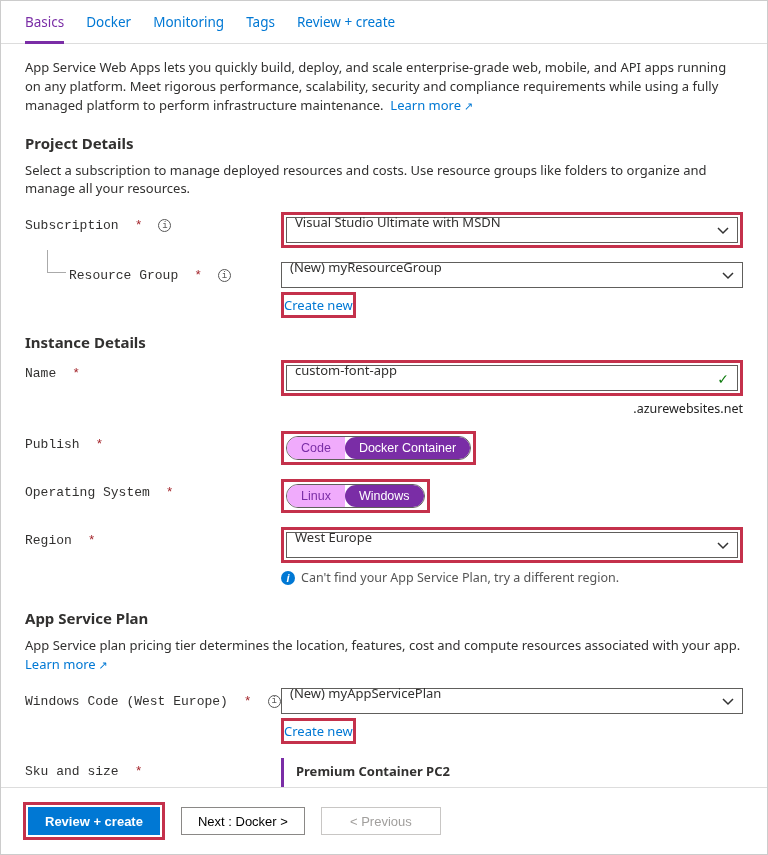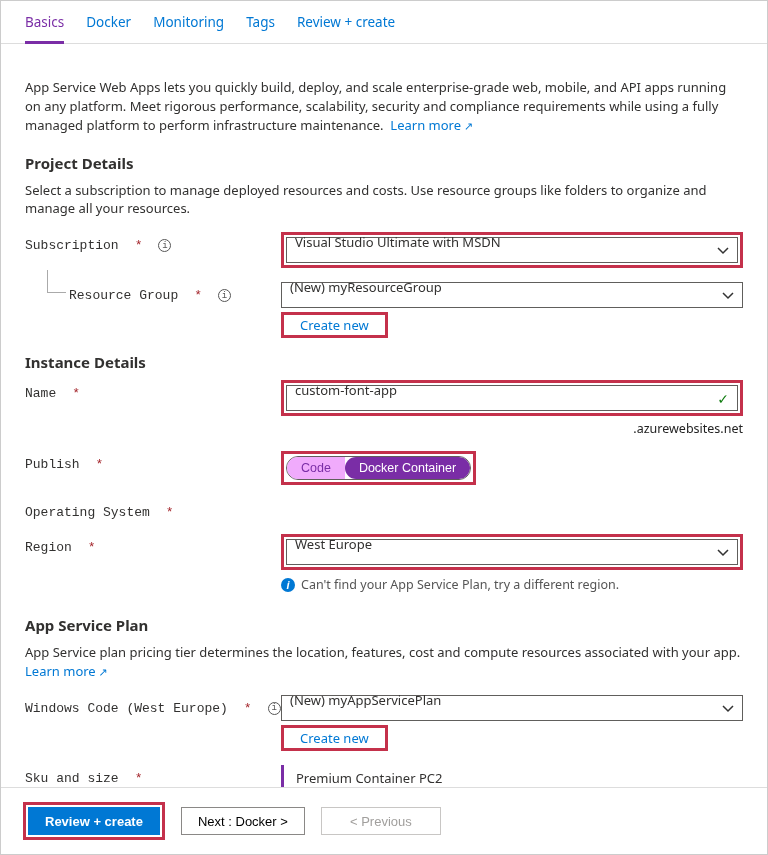--- a/index.html
+++ b/index.html
@@ -31,21 +31,21 @@
     border-bottom: 3px solid #7a2da6;
     font-weight: 400;
     margin-bottom: -1px;
     text-align: center;
   }
   .content {
     flex: 1;
     padding: 14px 24px 10px 24px;
     overflow: auto;
   }
-  .intro { line-height: 1.45; margin-bottom: 18px; margin-top: 20px; }
+  .intro { line-height: 1.45; margin-bottom: 18px; }
   .link { color: #0078d4; cursor: pointer; }
   .ext-icon::after { content: " \2197"; font-size: 11px; }
   h3.section { font-size: 15px; font-weight: 700; margin: 6px 0 8px 0; }
   .desc { line-height: 1.45; margin-bottom: 14px; }
   .row {
     display: flex;
     align-items: flex-start;
     margin-bottom: 14px;
   }
   .row .label {
@@ -97,21 +97,21 @@
   }
   .input .check {
     position: absolute;
     right: 8px; top: 50%;
     transform: translateY(-50%);
     color: #107c10;
     font-size: 14px;
   }
   .suffix { text-align: right; font-size: 12.5px; margin-top: 4px; color: #222; }
   .create-new { margin-top: 4px; }
-  .create-new .hl { padding: 1px 16px; }
+  .create-new .hl { padding: 1px 0; }
   .create-new a { color: #0078d4; font-size: 13px; cursor: pointer; }
   .pill-group { display: flex; border: 1px solid #605e5c; border-radius: 14px; overflow: hidden; width: fit-content; }
   .pill {
     padding: 4px 14px;
     font-size: 12.5px;
     color: #7a2da6;
     background: #f0abfc;
     border: none;
     cursor: pointer;
   }
@@ -125,21 +125,21 @@
     display: inline-flex;
     width: 14px; height: 14px;
     border-radius: 50%;
     background: #0078d4;
     color: #fff;
     font-size: 10px; font-weight: bold;
     font-style: italic;
     align-items: center; justify-content: center;
   }
   .sku-box { border-left: 3px solid #7a2da6; padding: 4px 0 4px 12px; }
-  .sku-box .sku-name { font-weight: 400; margin-bottom: 16px; }
+  .sku-box .sku-name { font-weight: 700; margin-bottom: 16px; }
   .footer {
     border-top: 1px solid #ddd;
     padding: 14px 22px;
     display: flex;
     gap: 16px;
     align-items: center;
   }
   .btn {
     height: 28px;
     padding: 0 16px;
@@ -244,20 +244,28 @@
         </span>
       </span>
     </div>
   </div>
 
   <div class="row">
     <div class="label">
       <span>Operating System</span> 
         <span class="req">*</span>
     </div>
+    <div class="field">
+      <span class="hl">
+        <span class="pill-group">
+          <button class="pill">Linux</button>
+          <button class="pill sel">Windows</button>
+        </span>
+      </span>
+    </div>
   </div>
 
   <div class="row">
     <div class="label">
       <span>Region</span> 
         <span class="req">*</span>
     </div>
     <div class="field">
       <div class="hl" style="width:100%">
         <div class="select">

